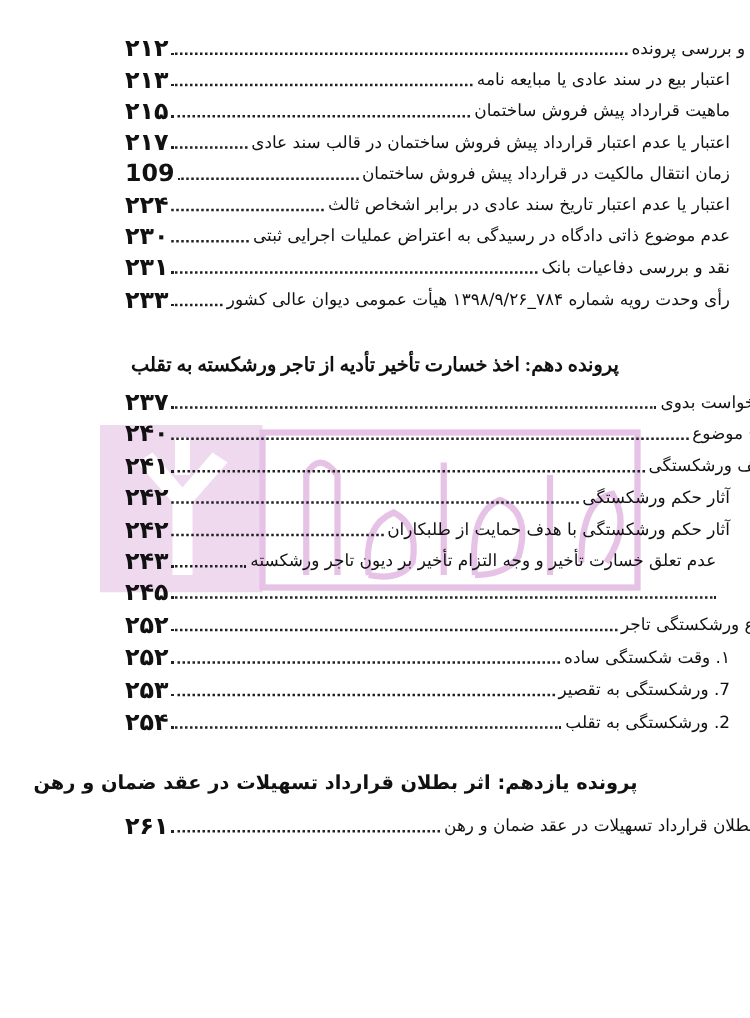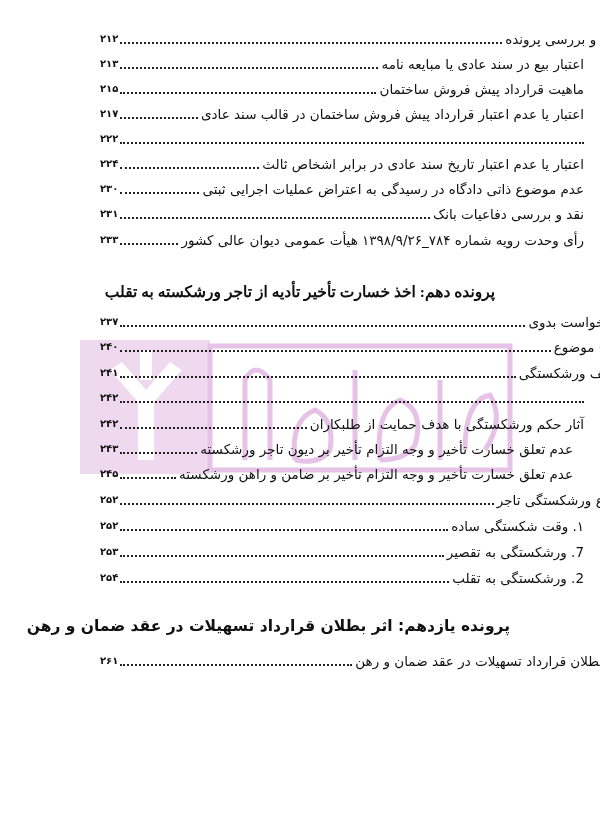--- a/index.html
+++ b/index.html
@@ -18,21 +18,21 @@
   .row .title {
     direction: rtl; white-space: nowrap; font-size: 13.5px; line-height: 20px;
     padding-left: 3px;
   }
   .row.l1 { right: 16px; }
   .row.l2 { right: 27px; }
   .row .dots {
     flex: 1; border-bottom: 2px dotted #222; margin-bottom: 5px; height: 0; min-width: 20px;
   }
   .row .page {
-    font-weight: bold; font-size: 10px; line-height: 20px; padding-right: 2px; white-space: nowrap;
+    font-weight: bold; font-size: 19px; line-height: 20px; padding-right: 2px; white-space: nowrap;
     direction: ltr;
   }
   .heading {
     position: absolute; right: 0; width: 600px; text-align: center; direction: rtl;
     font-weight: bold; font-size: 15.5px; white-space: nowrap;
   }
   #h1 { top: 283px; left: 90px; width: 420px; text-align: center; font-family: Liberation Serif, serif; }
   #h2 { top: 617px; left: 90px; width: 420px; text-align: left; }
 </style>
 </head>
@@ -69,22 +69,23 @@
     <span class="title">ماهیت قرارداد پیش فروش ساختمان</span>
     <span class="dots"></span>
     <span class="page">۲۱۵</span>
   </div>
   <div class="row l1" style="top:102px">
     <span class="title">اعتبار یا عدم اعتبار قرارداد پیش فروش ساختمان در قالب سند عادی</span>
     <span class="dots"></span>
     <span class="page">۲۱۷</span>
   </div>
   <div class="row l1" style="top:127px">
+    <span class="title">زمان انتقال مالکیت در قرارداد پیش فروش ساختمان</span>
     <span class="dots"></span>
-    <span class="page">۲۲۲</span>
+    <span class="page">109</span>
   </div>
   <div class="row l1" style="top:152px">
     <span class="title">اعتبار یا عدم اعتبار تاریخ سند عادی در برابر اشخاص ثالث</span>
     <span class="dots"></span>
     <span class="page">۲۲۴</span>
   </div>
   <div class="row l1" style="top:177px">
     <span class="title">عدم موضوع ذاتی دادگاه در رسیدگی به اعتراض عملیات اجرایی ثبتی</span>
     <span class="dots"></span>
     <span class="page">۲۳۰</span>
@@ -111,35 +112,35 @@
     <span class="title">رح موضوع</span>
     <span class="dots"></span>
     <span class="page">۲۴۰</span>
   </div>
   <div class="row" style="top:361px">
     <span class="title">ریف ورشکستگی</span>
     <span class="dots"></span>
     <span class="page">۲۴۱</span>
   </div>
   <div class="row l1" style="top:386px">
+    <span class="title">آثار حکم ورشکستگی</span>
     <span class="dots"></span>
     <span class="page">۲۴۲</span>
   </div>
   <div class="row l1" style="top:412px">
     <span class="title">آثار حکم ورشکستگی با هدف حمایت از طلبکاران</span>
     <span class="dots"></span>
     <span class="page">۲۴۲</span>
   </div>
   <div class="row l2" style="top:437px">
     <span class="title">عدم تعلق خسارت تأخیر و وجه التزام تأخیر بر دیون تاجر ورشکسته</span>
     <span class="dots"></span>
     <span class="page">۲۴۳</span>
   </div>
   <div class="row l2" style="top:462px">
-    <span class="title">عدم تعلق خسارت تأخیر و وجه التزام تأخیر بر ضامن و راهن ورشکسته</span>
     <span class="dots"></span>
     <span class="page">۲۴۵</span>
   </div>
   <div class="row" style="top:488px">
     <span class="title">راع ورشکستگی تاجر</span>
     <span class="dots"></span>
     <span class="page">۲۵۲</span>
   </div>
   <div class="row l1" style="top:514px">
     <span class="title">۱. وقت شکستگی ساده</span>

